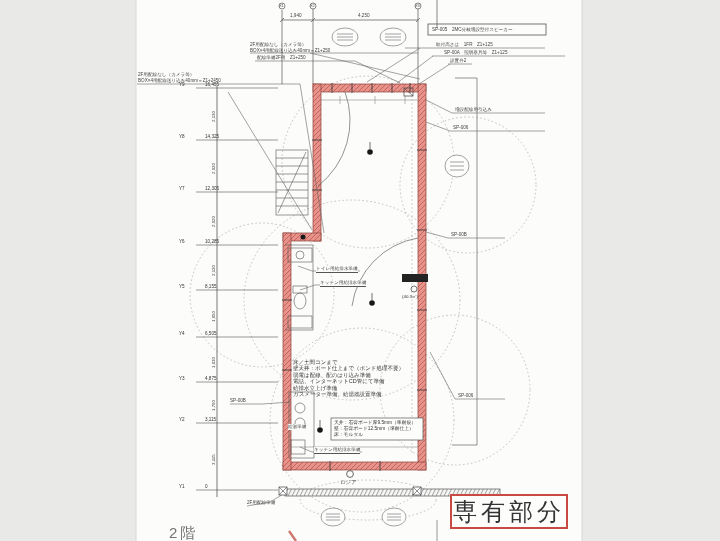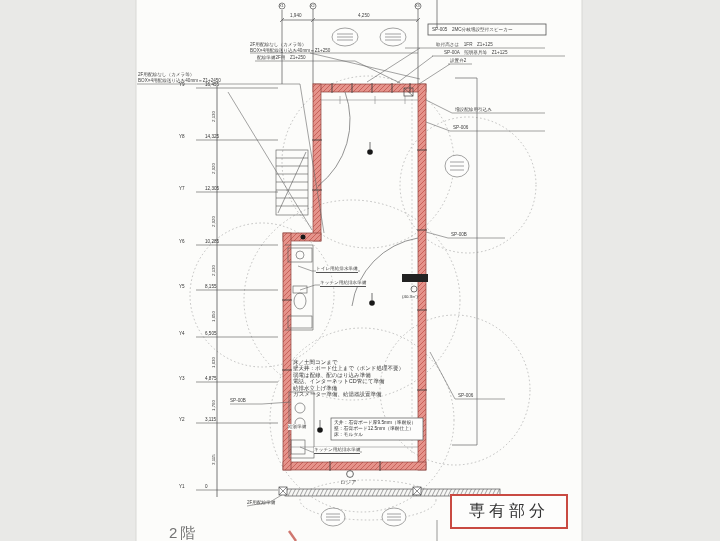--- a/index.html
+++ b/index.html
@@ -15,21 +15,21 @@
   .grid-row{position:absolute;left:179px;width:100px;display:flex;gap:4px;
             font-size:4.6px;color:#333;z-index:2;}
   .grid-row .gl{width:12px;}
   .grid-row .ge{margin-left:10px;}
   .grid-dim{position:absolute;left:211px;font-size:4.4px;color:#444;z-index:2;
             transform:rotate(-90deg);transform-origin:left top;white-space:nowrap;}
   .xlab{position:absolute;font-size:3.9px;color:#444;z-index:2;}
   .stamp{position:absolute;left:450px;top:494px;width:114px;height:31px;
          border:2.5px solid #c94a42;background:#fdfdfc;display:flex;
          align-items:center;justify-content:center;z-index:3;}
-  .stamp span{font-family:"Liberation Serif",serif;font-size:16px;color:#333;
+  .stamp span{font-family:"Liberation Serif",serif;font-size:24px;color:#333;
               letter-spacing:4px;}
   .floor{position:absolute;left:167px;top:524px;font-size:15px;color:#737373;
          letter-spacing:3px;border-bottom:1.3px solid #444;padding:0 5px 1px 2px;z-index:2;}
   .badge-txt{font-size:4.4px;color:#333;}
 </style>
 </head>
 <body>
 
 <div class="stage">
 

